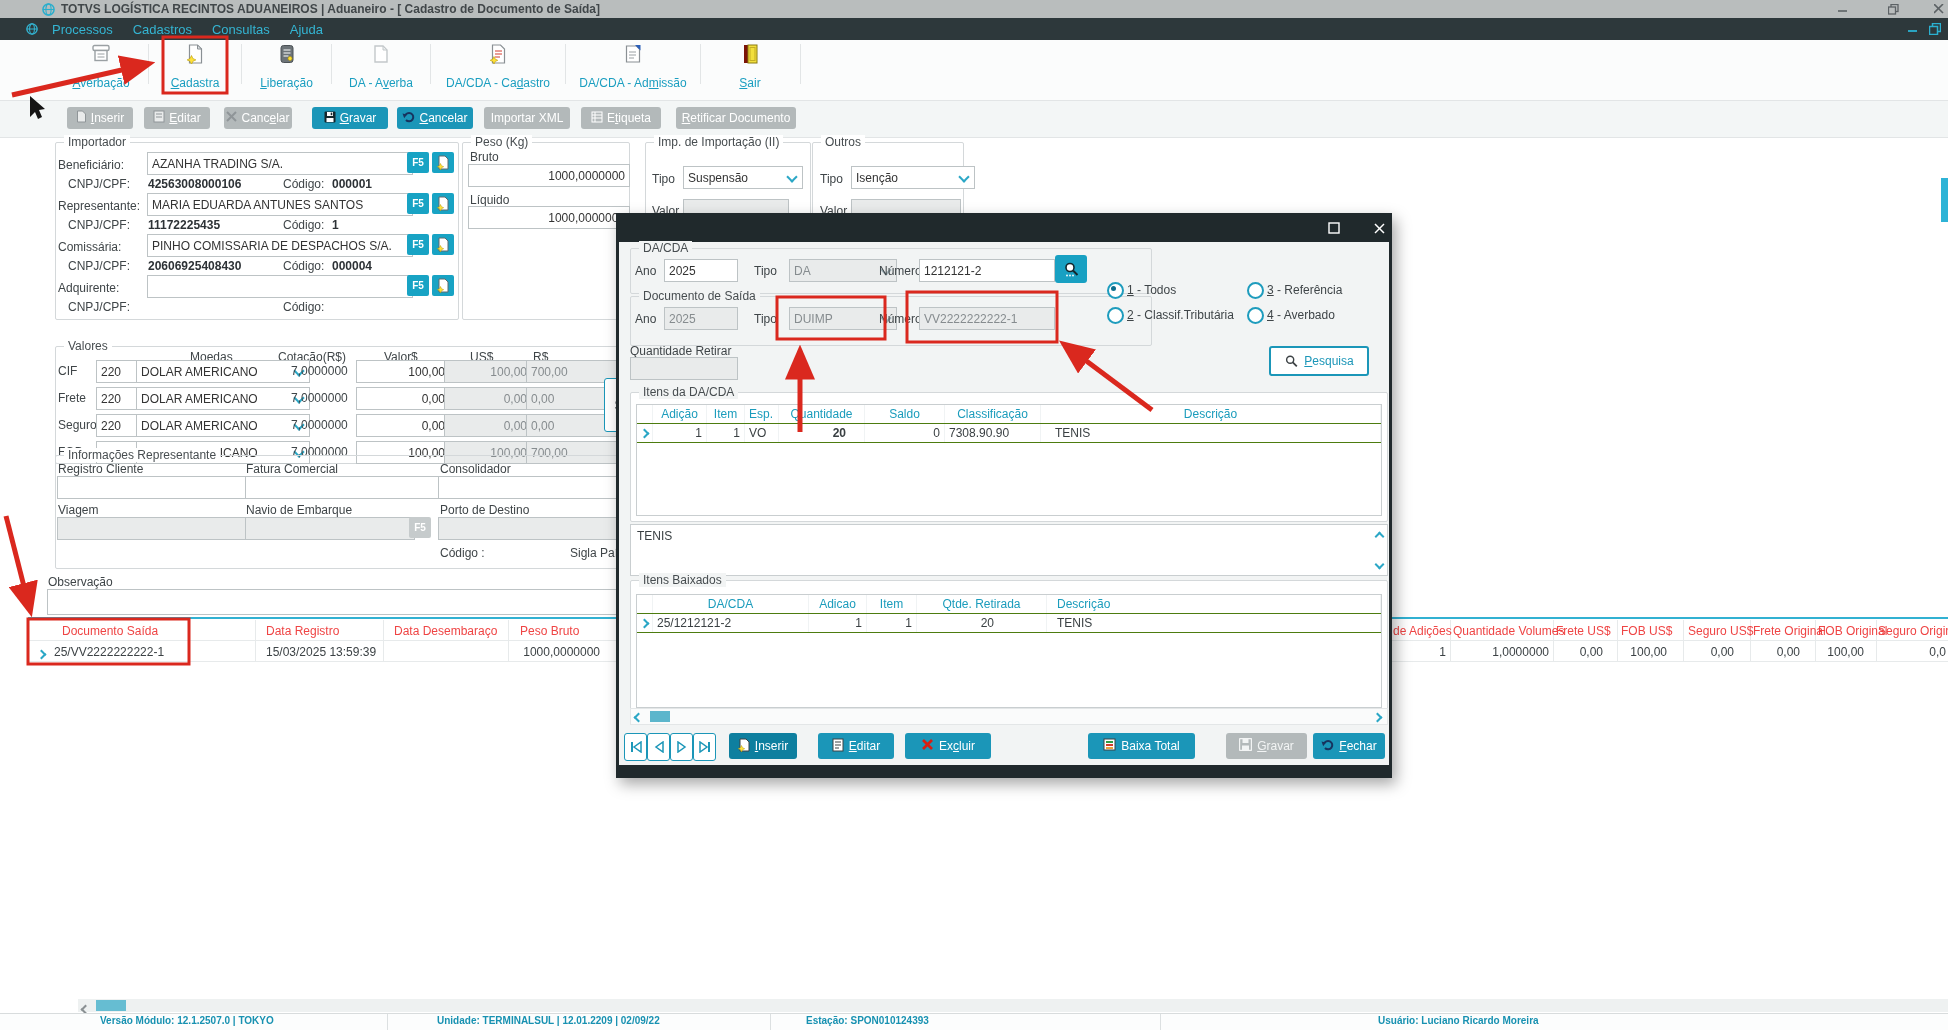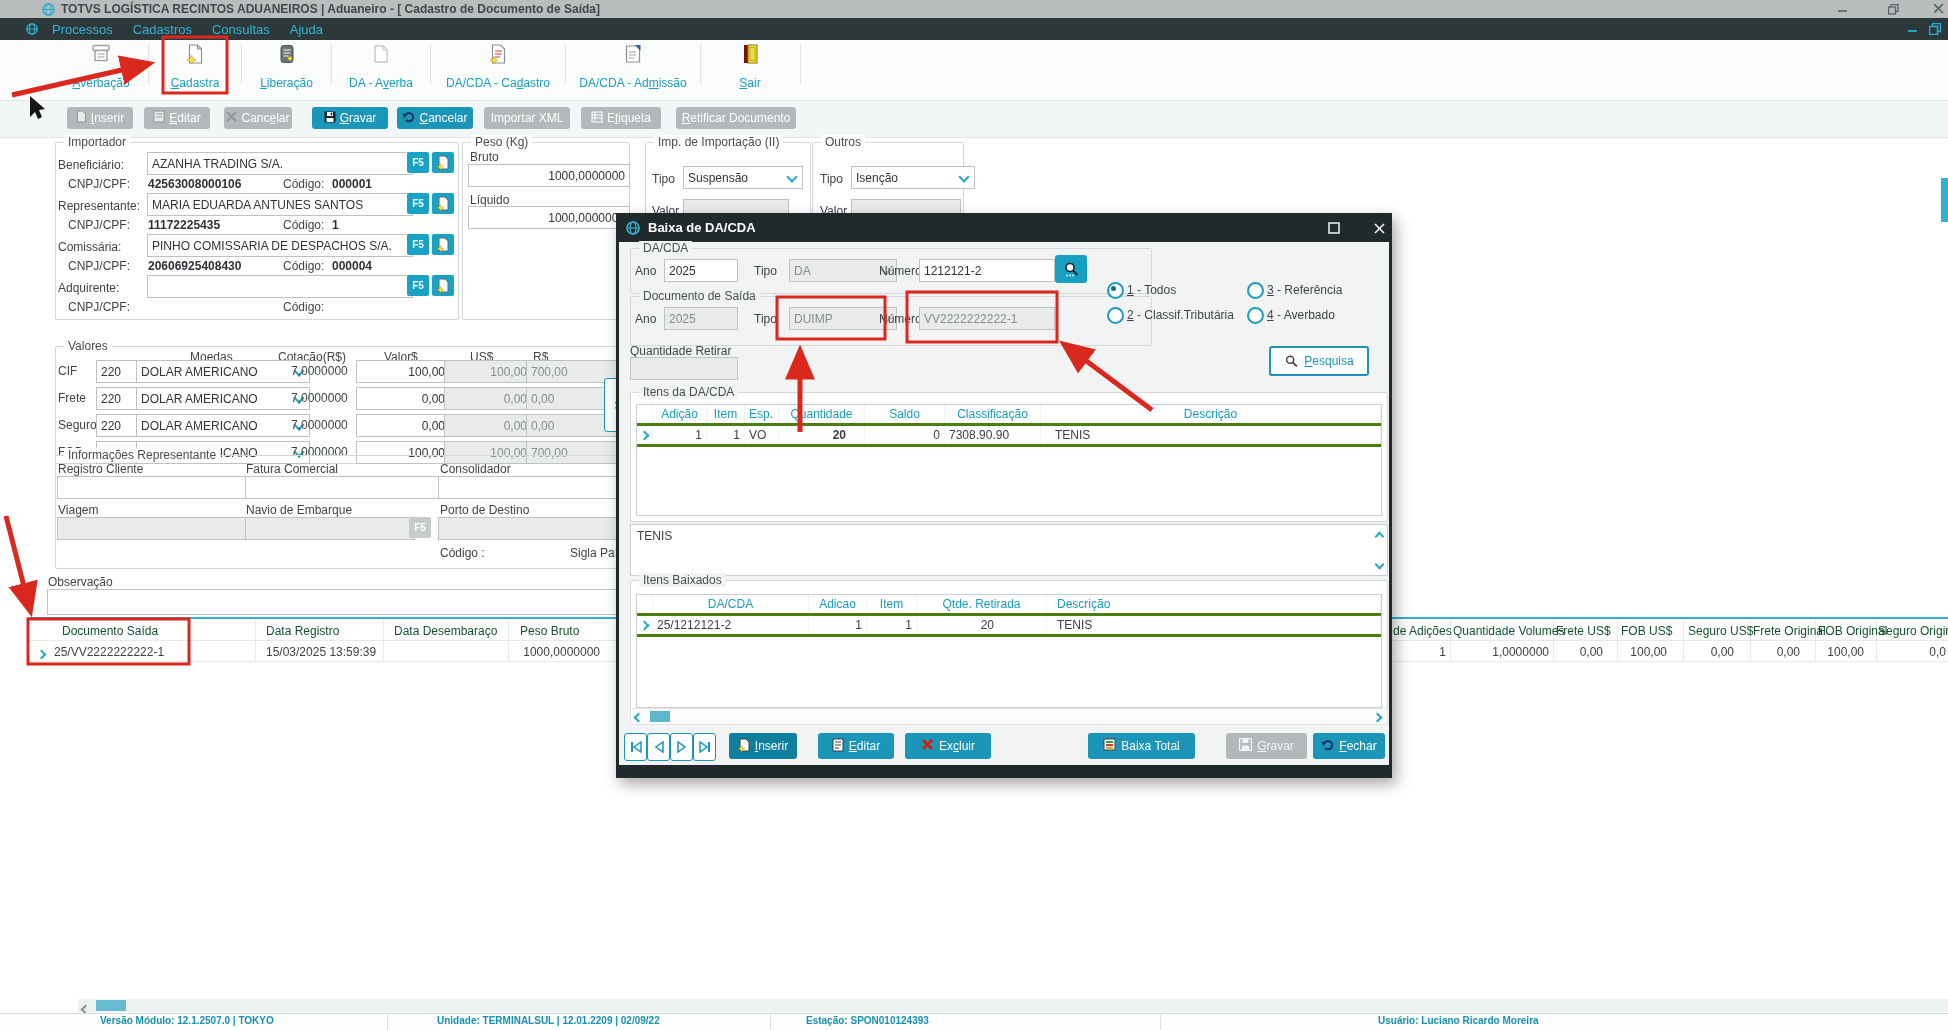--- a/index.html
+++ b/index.html
@@ -34,39 +34,39 @@
   .inp.dis{background:#e9ebeb;color:#868c8f}
   .inp.ra{justify-content:flex-end}
   .sel{padding-right:18px}
   .chev{position:absolute;right:6px;top:6px;width:6px;height:6px;border-right:2px solid #2ba7c6;border-bottom:2px solid #2ba7c6;transform:rotate(45deg)}
   .chev.g{border-color:#9fb0b6}
   .f5{position:absolute;width:22px;height:21px;background:#18a3c4;color:#fff;font-size:10px;font-weight:bold;display:flex;align-items:center;justify-content:center;border-radius:2px}
   .f5.dis{background:#c6cbcc}
   .docbtn{position:absolute;width:22px;height:21px;background:#18a3c4;border-radius:2px;display:flex;align-items:center;justify-content:center}
   .rchev{display:inline-block;width:5px;height:5px;border-top:2px solid #2ba7c6;border-right:2px solid #2ba7c6;transform:rotate(45deg)}
   
-  .ghead{position:absolute;color:#14532d;white-space:nowrap}
+  .ghead{position:absolute;color:#ef4444;white-space:nowrap}
   .gval{position:absolute;white-space:nowrap;color:#3c4245}
   .gline{position:absolute;background:#e7eaeb}
   
   .statusbar{position:absolute;left:0;top:1013px;width:1948px;height:17px;background:#fcfdfd;border-top:1px solid #d8dcdd}
   .stext{position:absolute;top:1px;font-weight:bold;font-size:10px;color:#1791b1;white-space:nowrap}
   .sdiv{position:absolute;top:1014px;width:1px;height:16px;background:#dce0e1}
   
   .modal{position:absolute;left:616px;top:213px;width:776px;height:565px;background:#20292c;z-index:20;box-shadow:4px 6px 14px rgba(0,0,0,.35)}
   .mtitlebar{position:absolute;left:0;top:0;width:776px;height:29px;display:flex;align-items:center;color:#fff}
   .mtitle{font-weight:bold;font-size:13px;margin-left:8px}
   .mcontent{position:absolute;left:3px;top:29px;width:770px;height:523px;background:#f2f4f4}
   .radio{position:absolute;width:13px;height:13px;border:2px solid #1e9cbd;border-radius:50%;background:#fff}
   .radio.on::after{content:'';position:absolute;left:2px;top:2px;width:5px;height:5px;border-radius:50%;background:#0c6e8d}
   .rlbl{position:absolute;white-space:nowrap;color:#3f4548}
   .pesq{position:absolute;border:2px solid #1b96b8;background:#fff;border-radius:3px;color:#1b96b8;display:flex;align-items:center;justify-content:center;gap:5px}
   .searchbtn{position:absolute;background:#18a0c2;border-radius:3px;display:flex;align-items:center;justify-content:center}
   .mtable{position:absolute;background:#fff;border:1px solid #c9ced0}
-  .mtr{display:flex;height:18px;align-items:center;border-bottom:3px solid #4d7c0f}
+  .mtr{display:flex;height:18px;align-items:center;border-bottom:1px solid #4d7c0f}
   .mtr.head .mtd{color:#1b9cbc}
   .mtd{height:100%;display:flex;align-items:center;padding:0 4px;border-right:1px solid #f0f3f4;overflow:hidden;white-space:nowrap;box-sizing:border-box}
   .mtd.c{justify-content:center}.mtd.r{justify-content:flex-end}
   .mbtn{position:absolute;height:26px;border-radius:3px;display:flex;align-items:center;justify-content:center;gap:5px;color:#fff;font-size:12px;white-space:nowrap}
   .mbtn.dark{background:#0e7f9f}
   .mbtn.teal{background:#1b96b8}
   .mbtn.gray{background:#b3b9ba;color:#f2f4f4}
   .navbtn{position:absolute;width:21px;height:26px;border:1px solid #1b96b8;border-radius:3px;background:#fff;display:flex;align-items:center;justify-content:center}
   .mscroll{position:absolute;background:#fafbfb;border:1px solid #e3e6e7;display:flex;align-items:center}
   .schev{display:inline-block;width:5px;height:5px;border-top:2px solid #2ba7c6;border-left:2px solid #2ba7c6}
@@ -468,30 +468,20 @@
 <div class="statusbar"></div>
 <span class="stext" style="left:100px;top:1015px">Versão Módulo:  12.1.2507.0  |  TOKYO</span>
 <span class="stext" style="left:437px;top:1015px">Unidade: TERMINALSUL | 12.01.2209 | 02/09/22</span>
 <span class="stext" style="left:806px;top:1015px">Estação: SPON010124393</span>
 <span class="stext" style="left:1378px;top:1015px">Usuário: Luciano Ricardo Moreira</span>
 <div class="sdiv" style="left:387px"></div>
 <div class="sdiv" style="left:770px"></div>
 <div class="sdiv" style="left:1160px"></div>
 
 <div class="modal">
-  <div class="mtitlebar">
-    <span style="display:flex;margin-left:10px">
-      <svg width="14" height="14" viewBox="0 0 14 14">
-          <circle cx="7" cy="7" r="6" fill="none" stroke="#34b5d3" stroke-width="1.6"></circle>
-          <ellipse cx="7" cy="7" rx="2.8" ry="6" fill="none" stroke="#34b5d3" stroke-width="1.2"></ellipse>
-          <line x1="1" y1="7" x2="13" y2="7" stroke="#34b5d3" stroke-width="1.2"></line>
-        </svg>
-    </span>
-    <span class="mtitle">Baixa de DA/CDA</span>
-  </div>
   <span class="wctl" style="left:707px;top:8px">
       <svg width="12" height="12">
         <rect x="1" y="1" width="10" height="10" fill="none" stroke="#fff" stroke-width="1.4"></rect>
       </svg>
     </span>
   <span class="wctl" style="left:752px;top:8px">
       <svg width="11" height="11">
         <line x1="1" y1="1" x2="10" y2="10" stroke="#fff" stroke-width="1.5"></line>
         <line x1="10" y1="1" x2="1" y2="10" stroke="#fff" stroke-width="1.5"></line>
       </svg>

